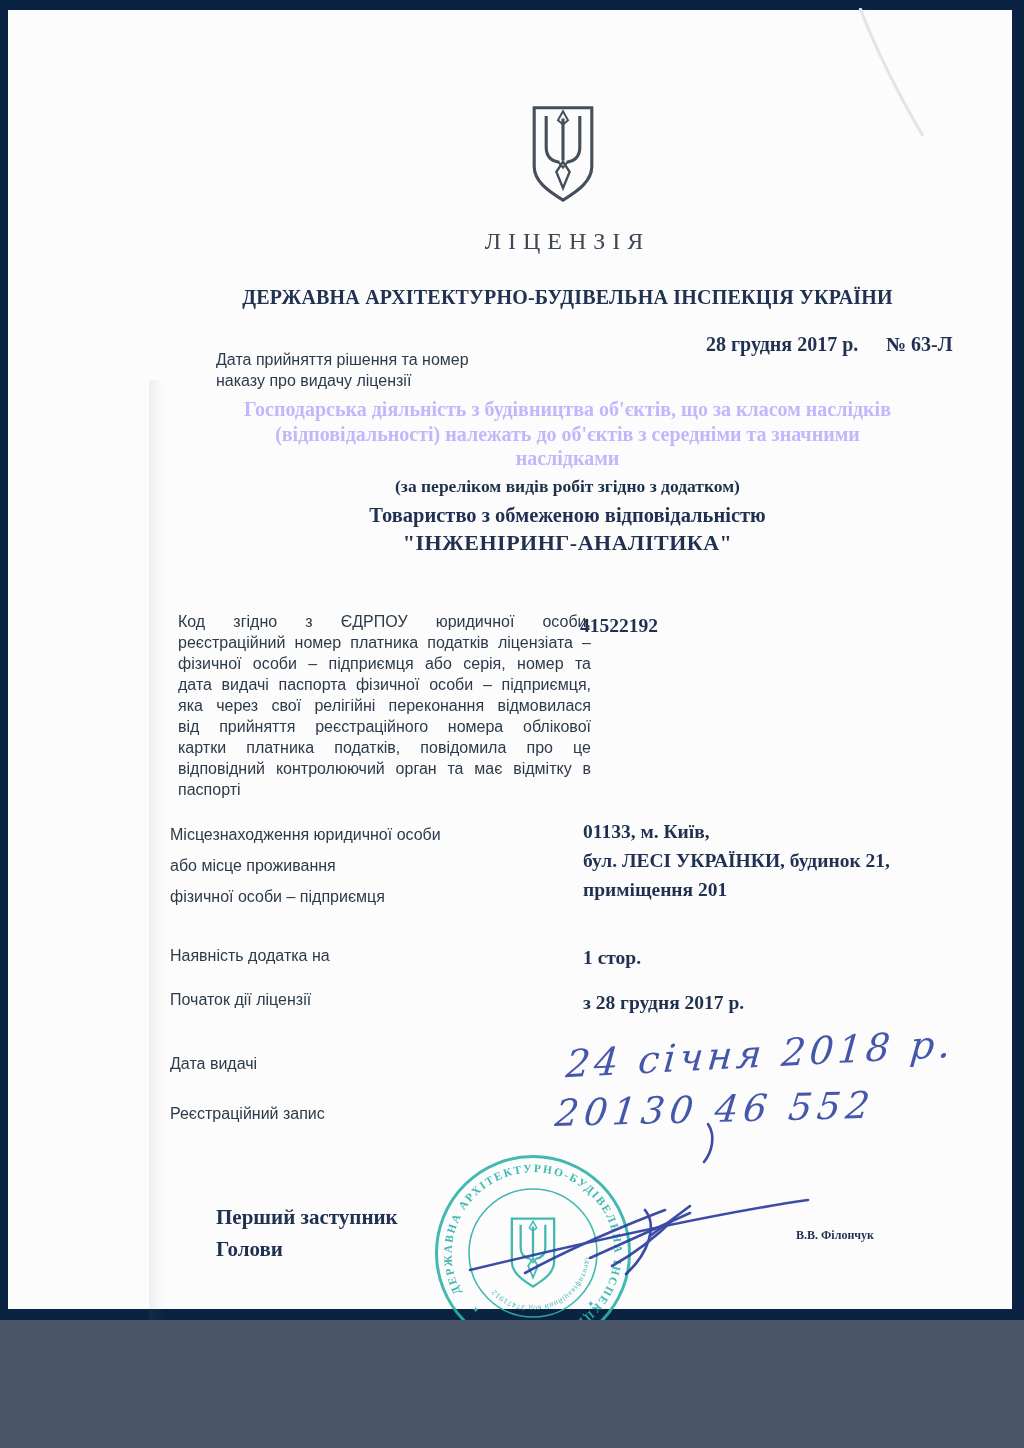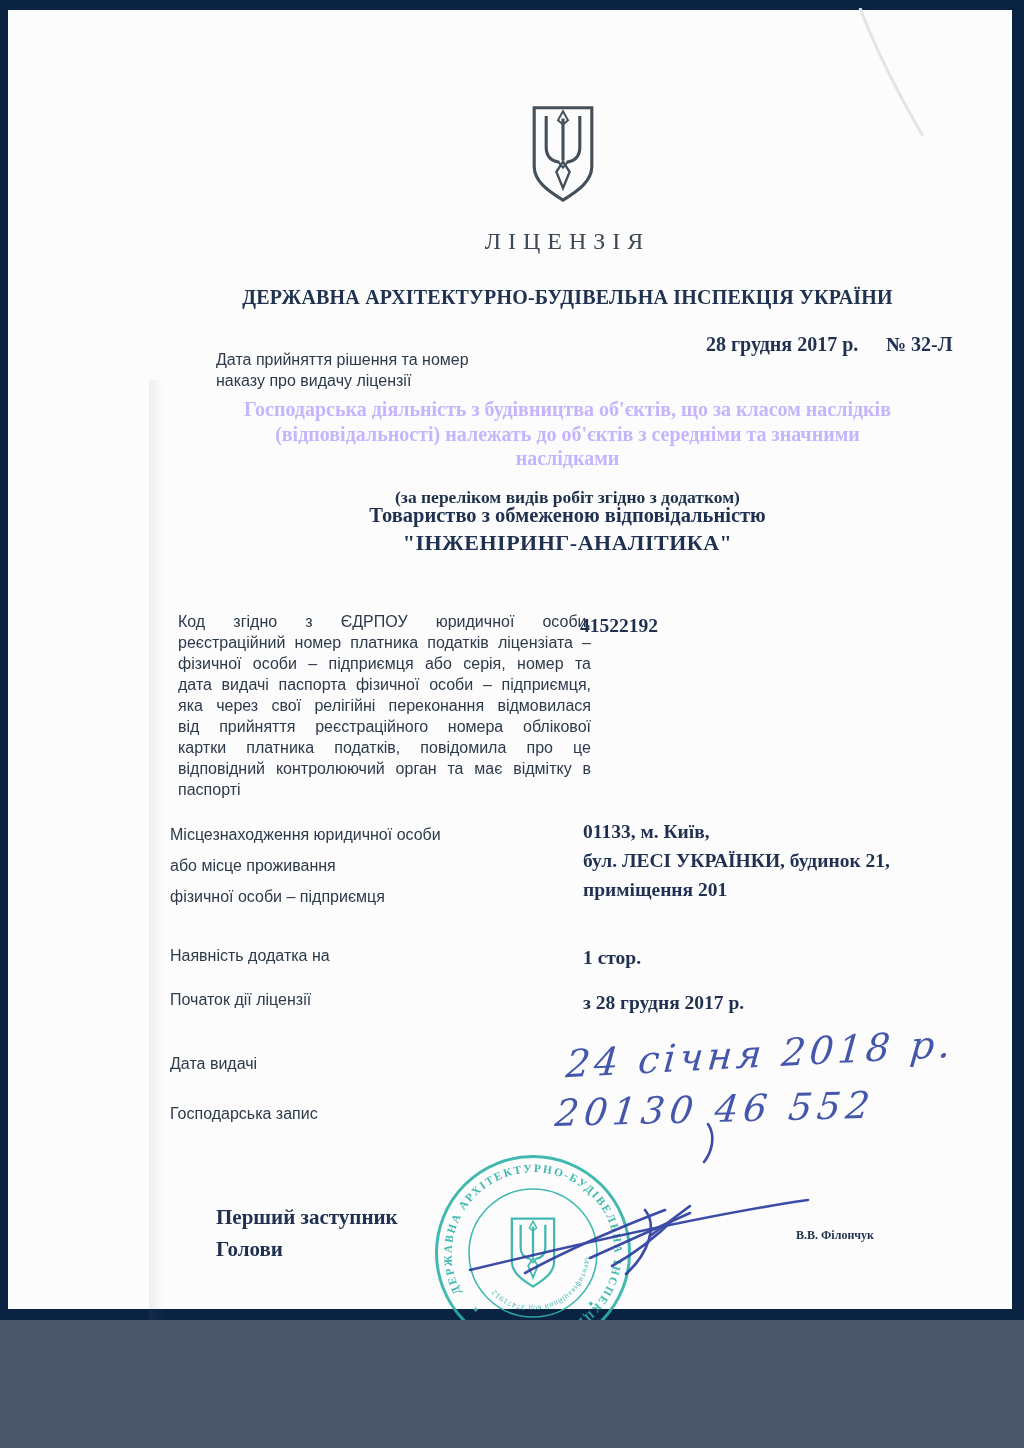--- a/index.html
+++ b/index.html
@@ -20,21 +20,21 @@
   }
   .serif-bold{
     font-family:"Liberation Serif","DejaVu Serif",serif;
     font-weight:bold;color:#1f3050;
   }
   .doc-title{
     font-size:24px;letter-spacing:7px;color:#3e4955;font-weight:normal;
   }
   .authority{font-size:20px;white-space:nowrap;letter-spacing:.2px;color:#20324f;}
   .activity-line{font-size:20px;line-height:24.5px;white-space:nowrap;color:#c4b5fd;}
-  .activity-note{font-size:17.5px;margin-top:16px;color:#1d3049;}
+  .activity-note{font-size:17.5px;margin-top:5px;color:#1d3049;}
   .value{font-size:19.5px;line-height:29px;white-space:pre-line;}
   .justified{
     text-align:justify;text-align-last:justify;margin-left:8px;
   }
   .hand{
     font-family:"DejaVu Serif","Liberation Serif",serif;
     font-style:italic;color:#4557aa;white-space:nowrap;
     transform-origin:left top;
   }
   .shadow-band{
@@ -74,21 +74,21 @@
     <use href="#trident"></use>
   </svg>
 
   <div class="abs center-col doc-title" style="top:228px;">ЛІЦЕНЗІЯ</div>
 
   <div class="abs center-col serif-bold authority" style="top:286px;">ДЕРЖАВНА АРХІТЕКТУРНО-БУДІВЕЛЬНА ІНСПЕКЦІЯ УКРАЇНИ</div>
 
   <div class="abs sans-label" style="left:170px;top:349px;width:258px;margin-left:46px;">Дата прийняття рішення та номер
 наказу про видачу ліцензії</div>
   <div class="abs serif-bold" style="left:706px;top:333px;font-size:20px;white-space:nowrap;">28 грудня 2017 р.</div>
-  <div class="abs serif-bold" style="left:886px;top:333px;font-size:20px;white-space:nowrap;">№ 32-Л</div>
+  <div class="abs serif-bold" style="left:886px;top:333px;font-size:20px;white-space:nowrap;">№ 63-Л</div>
 
   <div class="abs center-col serif-bold" style="top:397px;">
     <div class="activity-line">Господарська діяльність з будівництва об'єктів, що за класом наслідків</div>
     <div class="activity-line">(відповідальності) належать до об'єктів з середніми та значними</div>
     <div class="activity-line">наслідками</div>
     <div class="activity-note">(за переліком видів робіт згідно з додатком)</div>
   </div>
 
   <div class="abs center-col serif-bold" style="top:504px;font-size:20.5px;white-space:nowrap;">Товариство з обмеженою відповідальністю</div>
   <div class="abs center-col serif-bold" style="top:530px;font-size:22px;letter-spacing:.5px;white-space:nowrap;">"ІНЖЕНІРИНГ-АНАЛІТИКА"</div>
@@ -113,21 +113,21 @@
 
   <div class="abs sans-label" style="left:170px;top:945px;">Наявність додатка на</div>
   <div class="abs serif-bold value" style="left:583px;top:943px;">1 стор.</div>
 
   <div class="abs sans-label" style="left:170px;top:989px;">Початок дії ліцензії</div>
   <div class="abs serif-bold value" style="left:583px;top:988px;">з 28 грудня 2017 р.</div>
 
   <div class="abs sans-label" style="left:170px;top:1053px;">Дата видачі</div>
   <div class="abs hand" style="left:568px;top:1042px;font-size:38px;letter-spacing:4px;transform:rotate(-3deg) skewX(-8deg);">24 січня 2018 р.</div>
 
-  <div class="abs sans-label" style="left:170px;top:1103px;">Господарська запис</div>
+  <div class="abs sans-label" style="left:170px;top:1103px;">Реєстраційний запис</div>
   <div class="abs hand" style="left:558px;top:1092px;font-size:37px;letter-spacing:5px;transform:rotate(-1.5deg) skewX(-8deg);">20130 46 552</div>
 
   <div class="abs serif-bold" style="left:172px;top:1201px;font-size:21px;line-height:32px;white-space:pre-line;margin-left:44px;">Перший заступник
 Голови</div>
   <div class="abs serif-bold" style="left:796px;top:1228px;font-size:12px;white-space:nowrap;">В.В. Філончук</div>
 
   <svg class="abs" style="left:423px;top:1143px;" width="220" height="220" viewBox="0 0 220 220">
     <defs>
       <path id="ringPath" d="M 39 151 A 82 82 0 0 1 181 69 A 82 82 0 0 1 39 151"></path>
       <path id="innerPath" d="M 163 110 A 53 53 0 0 1 57 110"></path>

